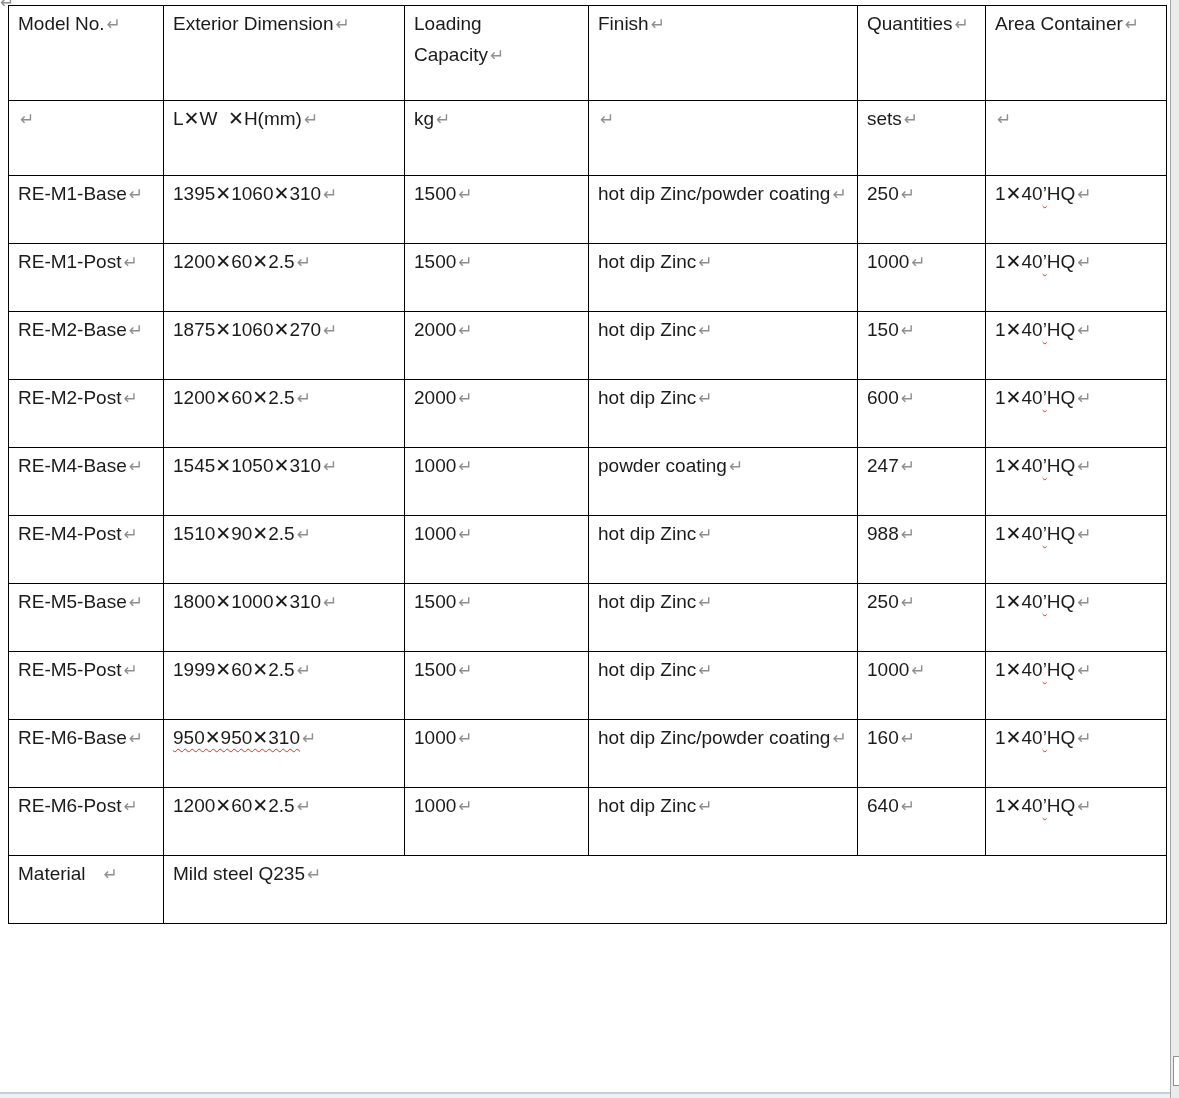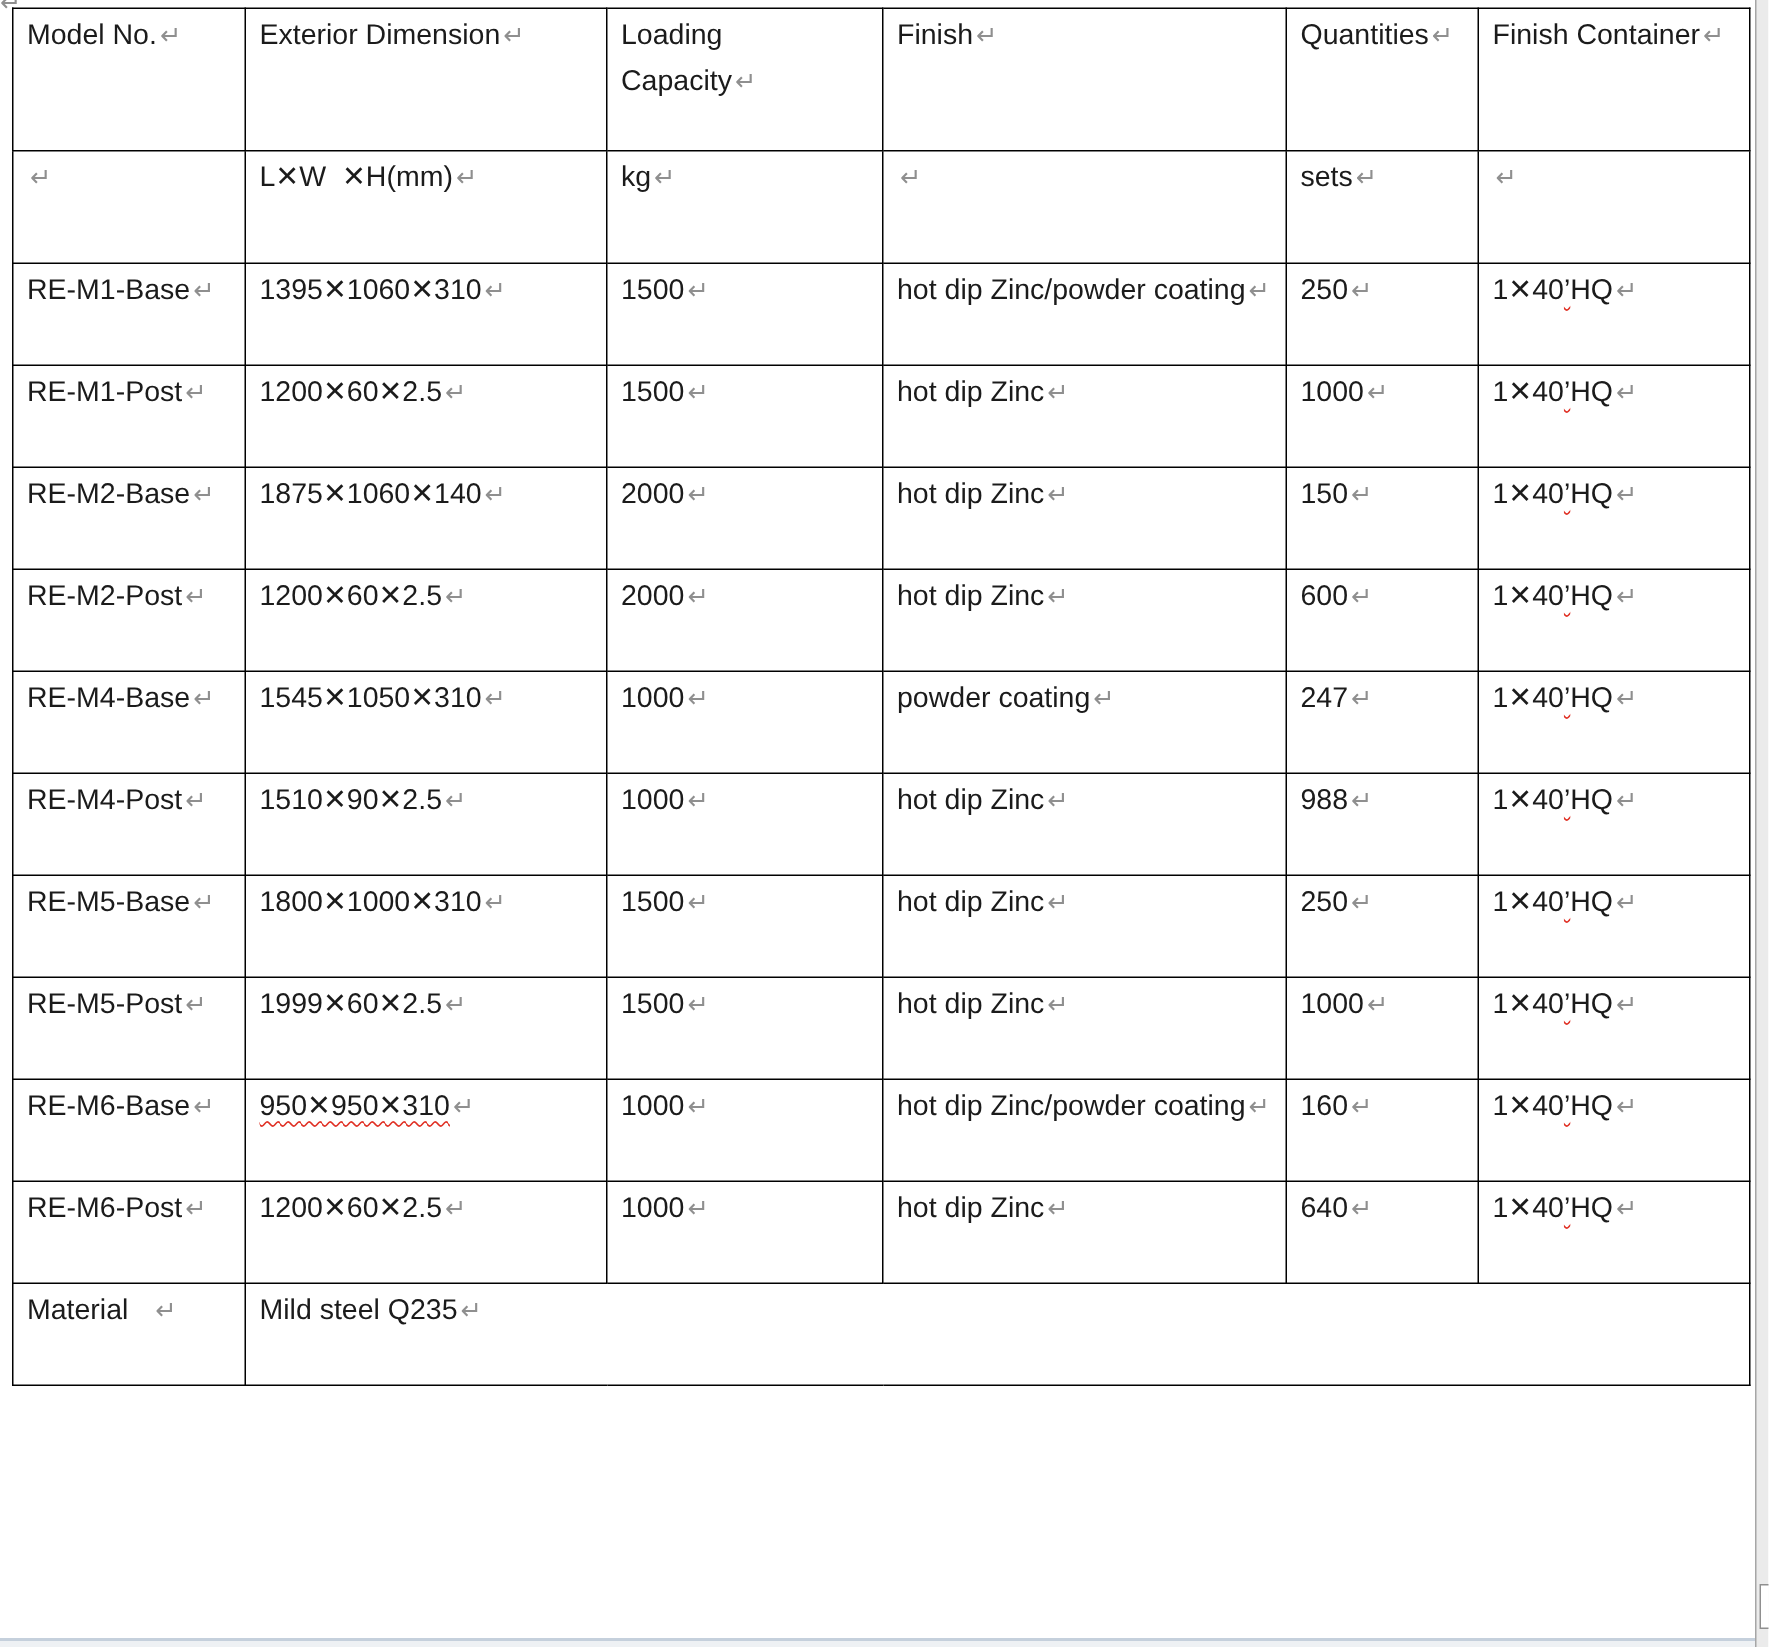--- a/index.html
+++ b/index.html
@@ -68,21 +68,21 @@
       <col style="width:181px">
   </colgroup>
   <tbody>
     <tr class="rh95">
       <td><span class="t">Model No.</span><span class="ret">↵</span></td>
       <td><span class="t">Exterior Dimension</span><span class="ret">↵</span></td>
       <td><span class="t pre">Loading
 Capacity</span><span class="ret">↵</span></td>
       <td><span class="t">Finish</span><span class="ret">↵</span></td>
       <td><span class="t">Quantities</span><span class="ret">↵</span></td>
-      <td><span class="t">Finish Container</span><span class="ret">↵</span></td>
+      <td><span class="t">Area Container</span><span class="ret">↵</span></td>
     </tr>
     <tr class="rh75">
       <td><span class="ret">↵</span></td>
       <td><span class="t">L✕W&nbsp;&nbsp;✕H(mm)</span><span class="ret">↵</span></td>
       <td><span class="t">kg</span><span class="ret">↵</span></td>
       <td><span class="ret">↵</span></td>
       <td><span class="t">sets</span><span class="ret">↵</span></td>
       <td><span class="ret">↵</span></td>
     </tr>
 
@@ -97,21 +97,21 @@
     <tr class="rh68">
       <td><span class="t">RE-M1-Post</span><span class="ret">↵</span></td>
       <td><span class="t">1200✕60✕2.5</span><span class="ret">↵</span></td>
       <td><span class="t">1500</span><span class="ret">↵</span></td>
       <td><span class="t">hot dip Zinc</span><span class="ret">↵</span></td>
       <td><span class="t">1000</span><span class="ret">↵</span></td>
       <td><span class="t">1✕40</span><span class="t sp-err">’</span><span class="t">HQ</span><span class="ret">↵</span></td>
     </tr>
     <tr class="rh68">
       <td><span class="t">RE-M2-Base</span><span class="ret">↵</span></td>
-      <td><span class="t">1875✕1060✕140</span><span class="ret">↵</span></td>
+      <td><span class="t">1875✕1060✕270</span><span class="ret">↵</span></td>
       <td><span class="t">2000</span><span class="ret">↵</span></td>
       <td><span class="t">hot dip Zinc</span><span class="ret">↵</span></td>
       <td><span class="t">150</span><span class="ret">↵</span></td>
       <td><span class="t">1✕40</span><span class="t sp-err">’</span><span class="t">HQ</span><span class="ret">↵</span></td>
     </tr>
     <tr class="rh68">
       <td><span class="t">RE-M2-Post</span><span class="ret">↵</span></td>
       <td><span class="t">1200✕60✕2.5</span><span class="ret">↵</span></td>
       <td><span class="t">2000</span><span class="ret">↵</span></td>
       <td><span class="t">hot dip Zinc</span><span class="ret">↵</span></td>

